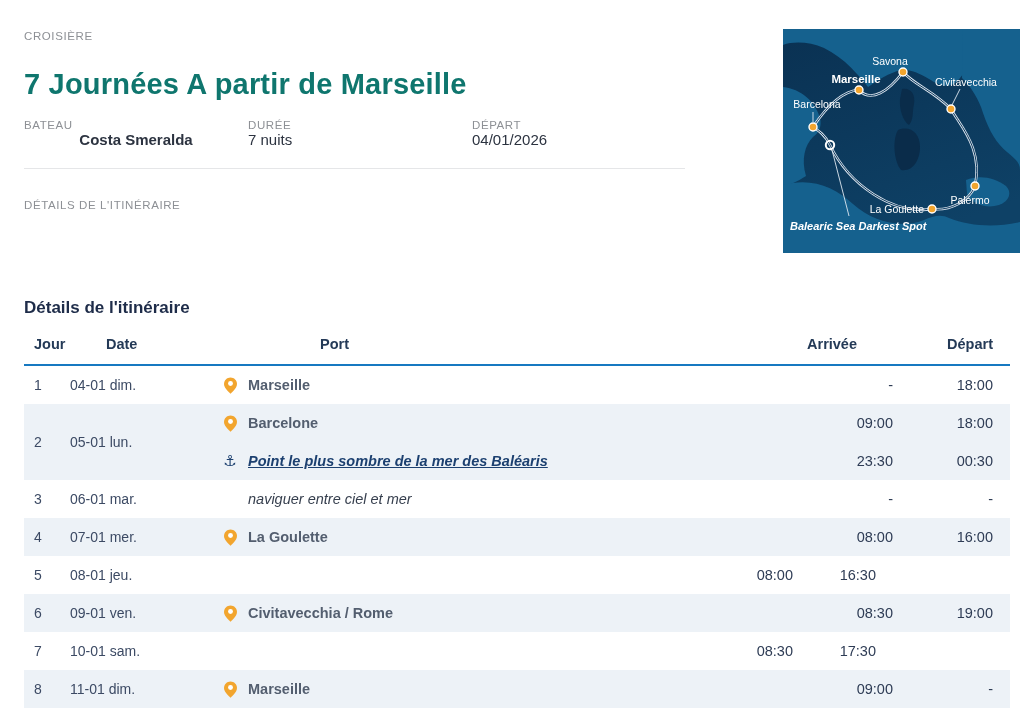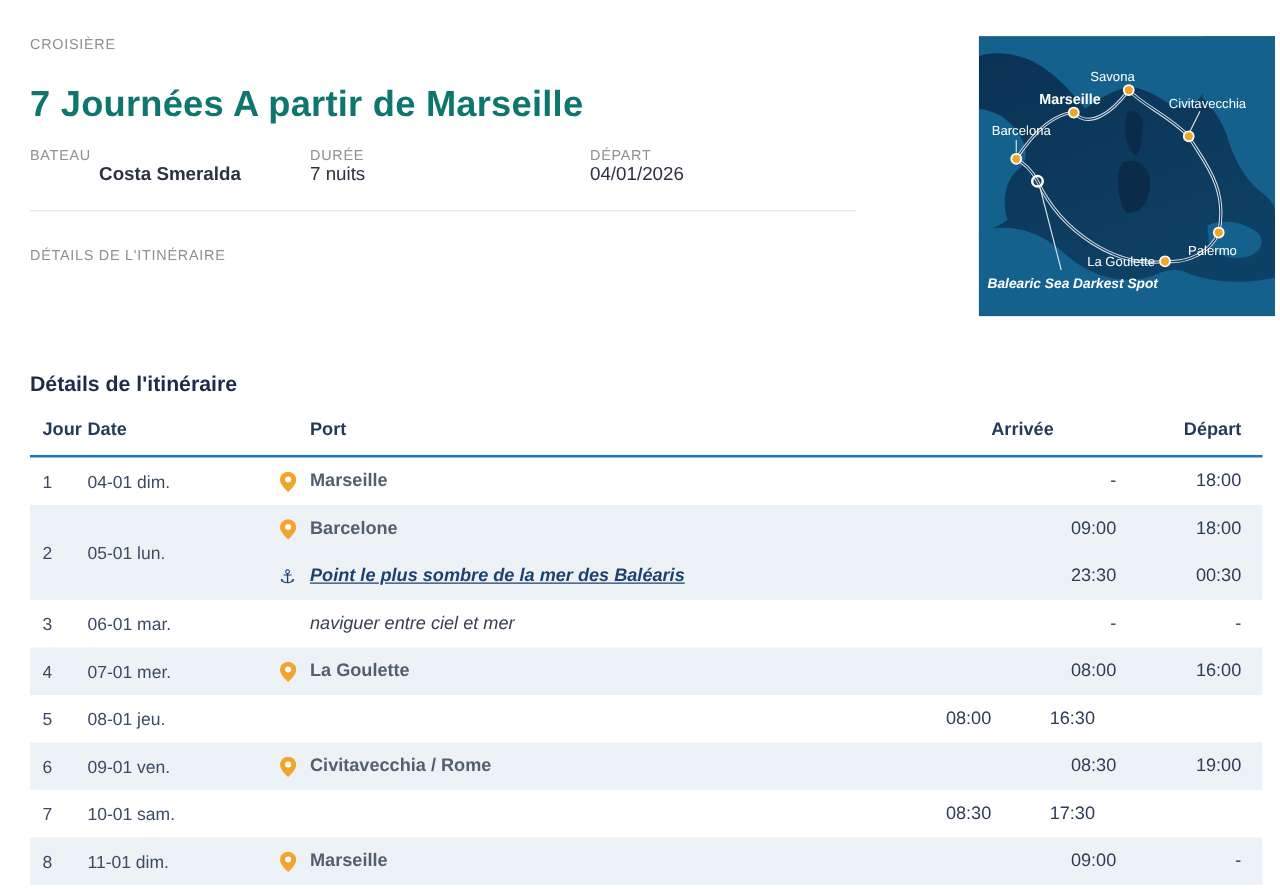--- a/index.html
+++ b/index.html
@@ -23,25 +23,25 @@
   .itin-value { position:absolute; left:24px; top:221px; font-size:15px; color:#2c3340; }
 
   
   .map { position:absolute; left:783px; top:29px; width:237px; height:224px; }
   .map svg { display:block; width:100%; height:100%; }
 
   
   .table-wrap { position:absolute; left:24px; top:298px; width:986px; }
   .table-title { font-size:17px; font-weight:700; color:#1e2c49; margin-bottom:18px; }
   .thead { display:grid; grid-template-columns:46px 146px 1fr 100px 117px;
-           padding-bottom:12px; border-bottom:2px solid #1779c1; }
+           padding-bottom:12px; border-bottom:2px solid #1779c1;gap:36px; }
   .thead .th { font-size:14.5px; font-weight:600; color:#243a57; }
   .thead .th.c1 { padding-left:10px; }
   .thead .th.c3 { padding-left:32px; }
-  .thead .th.c4 { }
+  .thead .th.c4 { text-align:right; }
   .thead .th.c5 { text-align:right; padding-right:17px; }
 
   .trow { display:flex; align-items:center; min-height:38px; }
   .trow.striped { background:#edf2f7; }
   .trow .day  { width:46px; padding-left:10px; font-size:14px; color:#3c4a64; }
   .trow .date { width:146px; font-size:14px; color:#3c4a64; }
   .trow .stops { flex:1; display:flex; flex-direction:column; }
   .stop-line { display:grid; grid-template-columns:1fr 100px 117px; align-items:center; min-height:38px; }
   .stop-port { display:flex; align-items:center; padding-left:6px; }
   .icon-slot { width:16px; display:flex; justify-content:center; align-items:center; margin-right:10px; }

